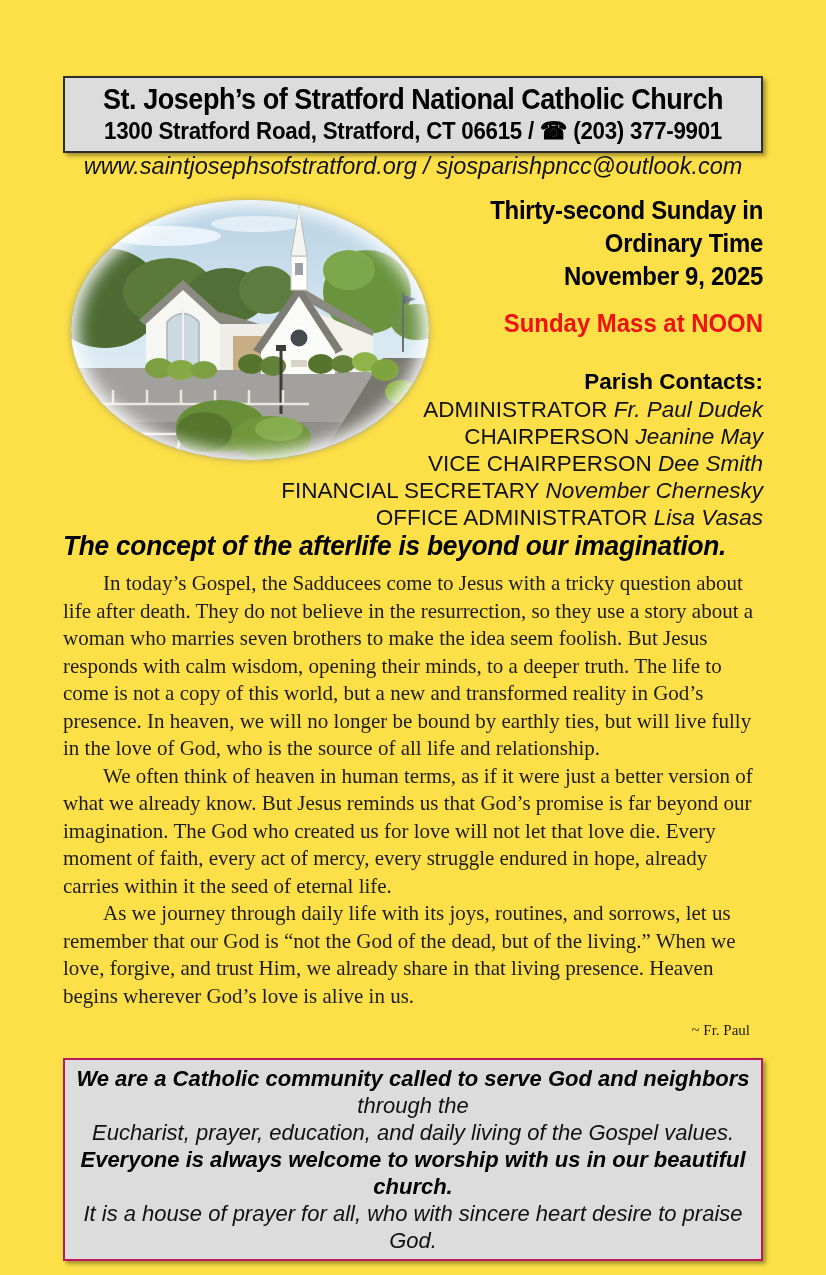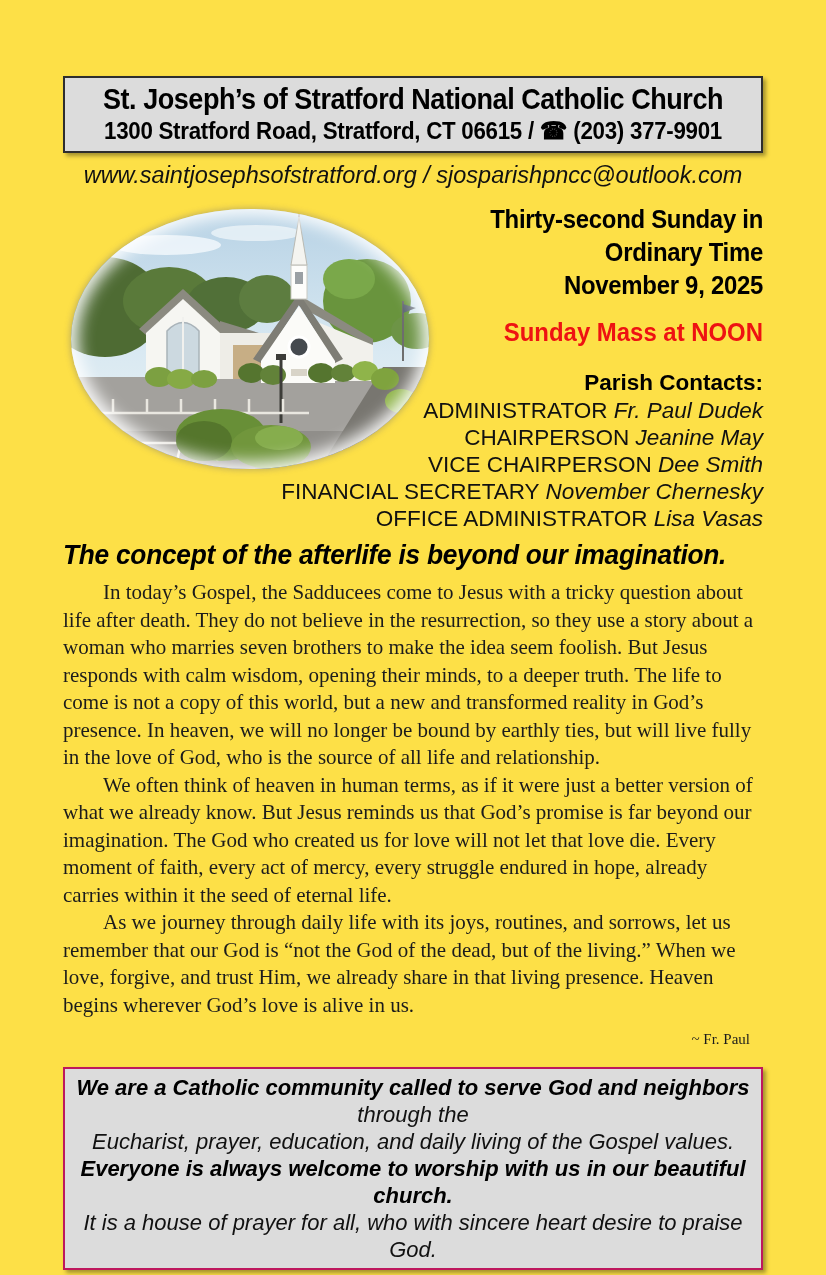--- a/index.html
+++ b/index.html
@@ -7,34 +7,34 @@
         font-family:"Liberation Sans",sans-serif;color:#000;}
   .content{position:absolute;left:63px;top:0;width:700px;}
 
   
   .header-box{margin-top:76px;background:#dcdcdc;border:2px solid #2e2e2e;
               box-shadow:3px 3px 4px rgba(0,0,0,.35);text-align:center;padding:4px 0 6px;}
   .hdr-title{font-weight:bold;font-size:30px;line-height:34px;letter-spacing:-.5px;
              transform:scaleX(.90);transform-origin:center;white-space:nowrap;}
   .hdr-addr{font-weight:bold;font-size:24px;line-height:29px;letter-spacing:-.3px;
             transform:scaleX(.93);transform-origin:center;white-space:nowrap;}
-  .website{margin-top:9px;text-align:center;font-style:italic;font-size:23.5px;color:#111;}
+  .website{text-align:center;font-style:italic;font-size:23.5px;color:#111;}
 
   
   .middle{position:relative;margin-top:14px;height:320px;}
   .photo{position:absolute;left:8px;top:6px;width:358px;height:260px;border-radius:50%;}
   .photo svg{display:block;width:358px;height:260px;border-radius:50%;}
   .photo::after{content:"";position:absolute;inset:0;border-radius:50%;pointer-events:none;
                 box-shadow:inset 0 0 16px 7px rgba(255,255,255,.92), 0 0 6px 1px rgba(120,115,110,.45);}
   .right-col{position:absolute;right:0;top:0;width:100%;text-align:right;}
   .sunday-heading{font-weight:bold;font-size:26px;line-height:33px;letter-spacing:-.3px;
                   transform:scaleX(.92);transform-origin:right center;}
   .mass{margin-top:14px;font-weight:bold;font-size:26px;line-height:33px;color:#ee1212;
         transform:scaleX(.92);transform-origin:right center;}
-  .contacts{margin-top:20px;font-size:22.5px;line-height:27px;color:#111;}
+  .contacts{margin-top:28px;font-size:22.5px;line-height:27px;color:#111;}
   .contacts-heading{font-weight:bold;line-height:28px;color:#000;}
   .contact-name{font-style:italic;}
 
   
   .headline{margin-top:14px;font-weight:bold;font-style:italic;font-size:28px;line-height:36px;
             letter-spacing:-.3px;transform:scaleX(.94);transform-origin:left center;white-space:nowrap;}
   .article{margin-top:6px;font-family:"Liberation Serif",serif;font-size:21px;line-height:27.5px;color:#1c1c1c;}
   .article p{margin:0;text-indent:40px;}
   .signature{margin-top:6px;font-family:"Liberation Serif",serif;font-size:15px;line-height:28px;
              text-align:right;padding-right:13px;color:#1c1c1c;}

